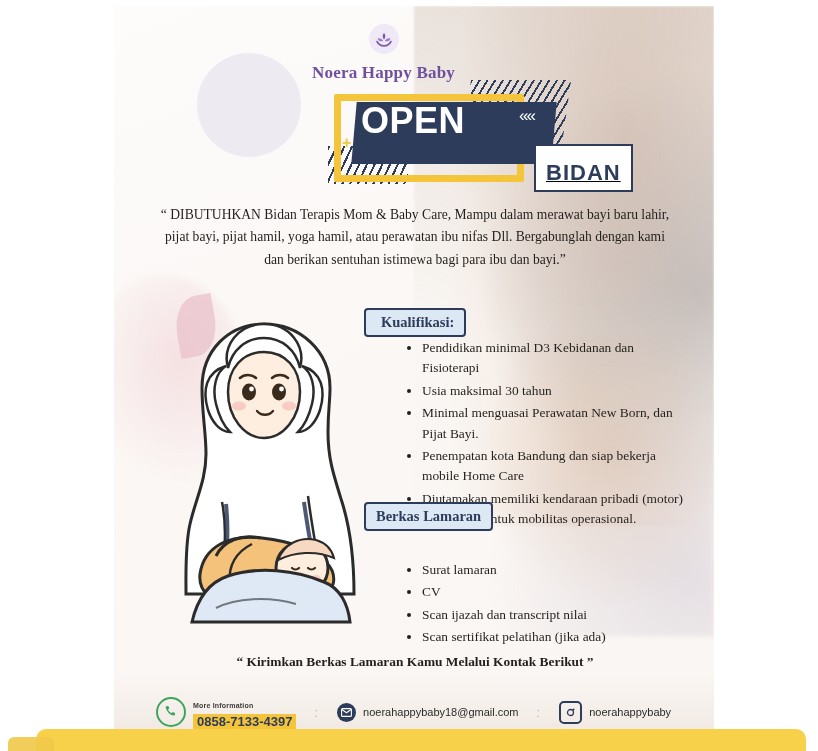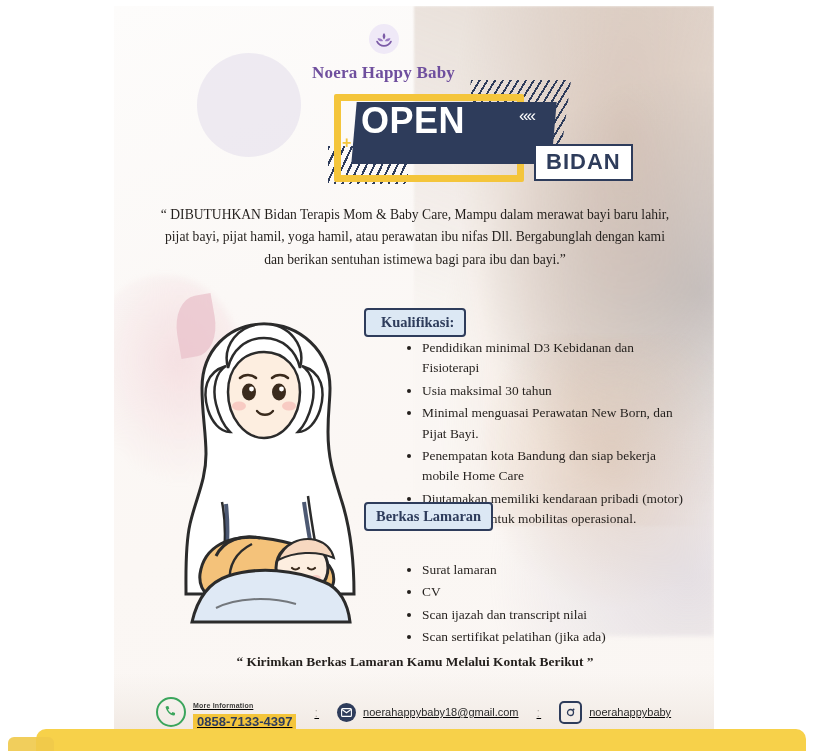--- a/index.html
+++ b/index.html
@@ -232,21 +232,22 @@
     left: 205px; top: 30px;
     color: #ffffff;
     font-size: 17px;
     letter-spacing: -2px;
   }
   .bidan-box {
     position: absolute;
     left: 220px; top: 68px;
     background: #ffffff;
     border: 2px solid #2e3c5b;
-    padding: 3px 10px 4px;
+    padding: 14px 10px 4px;
+    text-decoration: underline;
   }
   .bidan-txt {
     font-size: 22px;
     font-weight: bold;
     color: #2e3c5b;
     letter-spacing: 1px;
     font-family: "Liberation Sans", sans-serif;
   }
   .plus-mark {
     position: absolute;
@@ -309,21 +310,20 @@
     color: #231f1c;
   }
   
   .contacts {
     position: absolute;
     left: 32px;
     top: 688px;
     width: 540px;
     display: flex;
     align-items: center;
-    text-decoration: underline;
   }
   .contact {
     display: flex;
     align-items: center;
     gap: 7px;
   }
   .c-phone { margin-left: 10px; }
   .sep {
     color: #b9b3ad;
     font-size: 13px;

